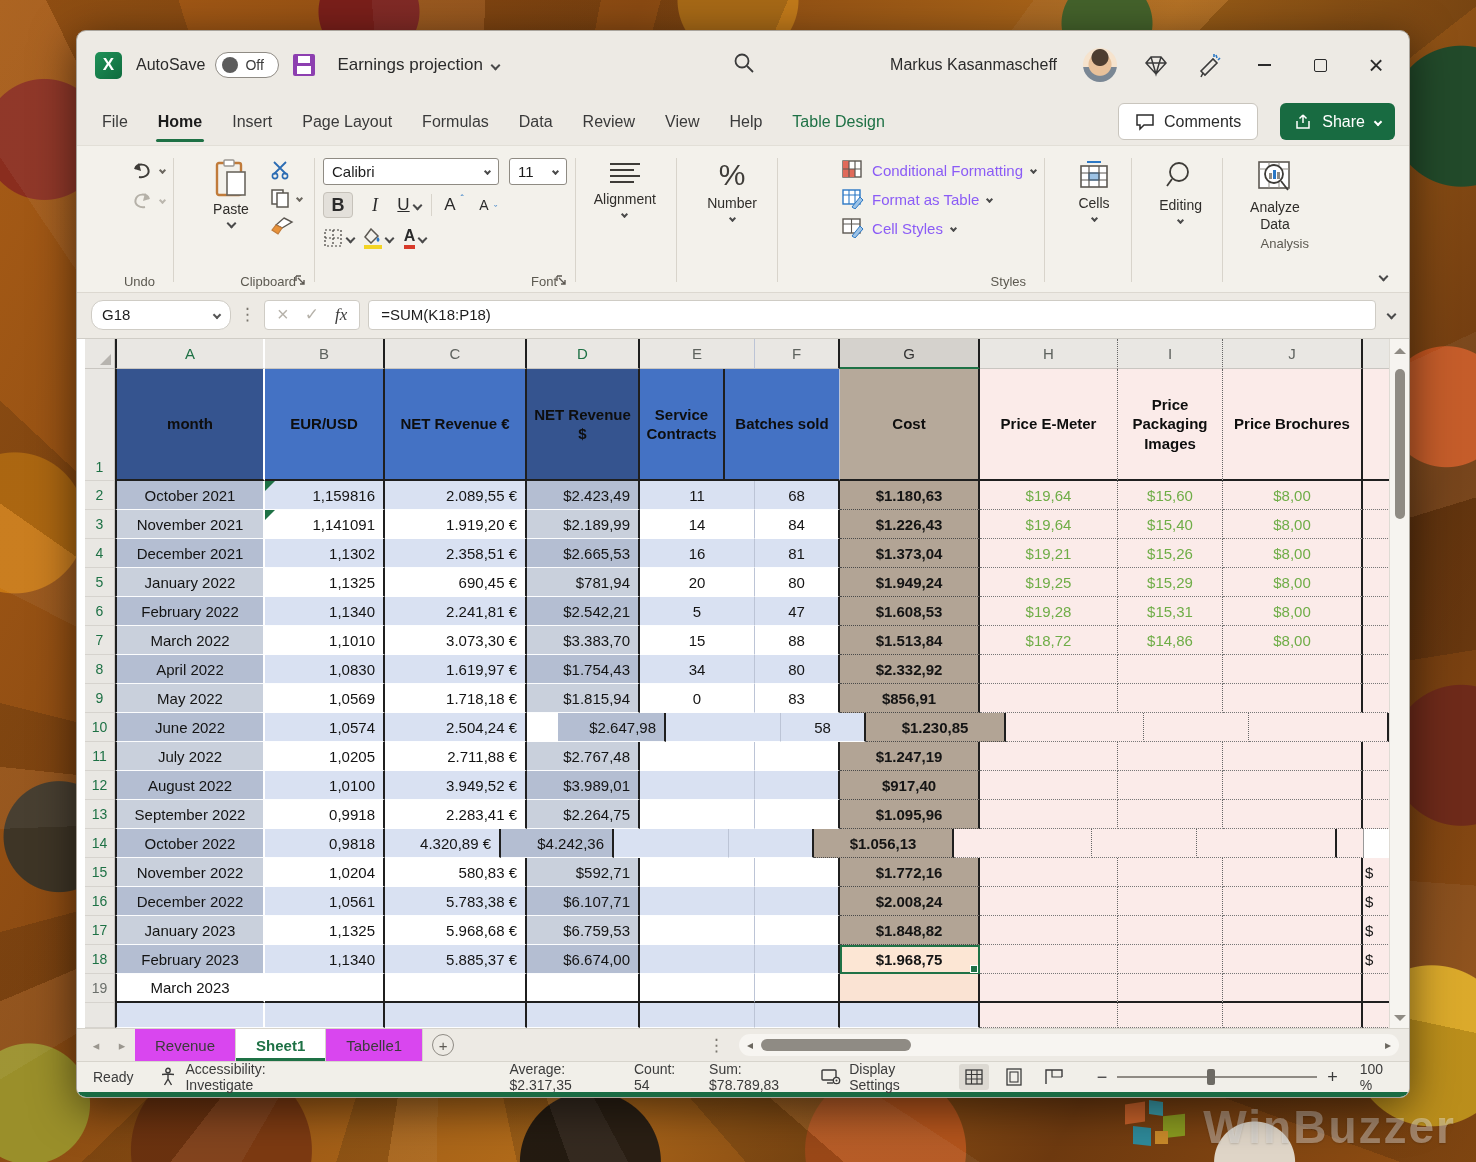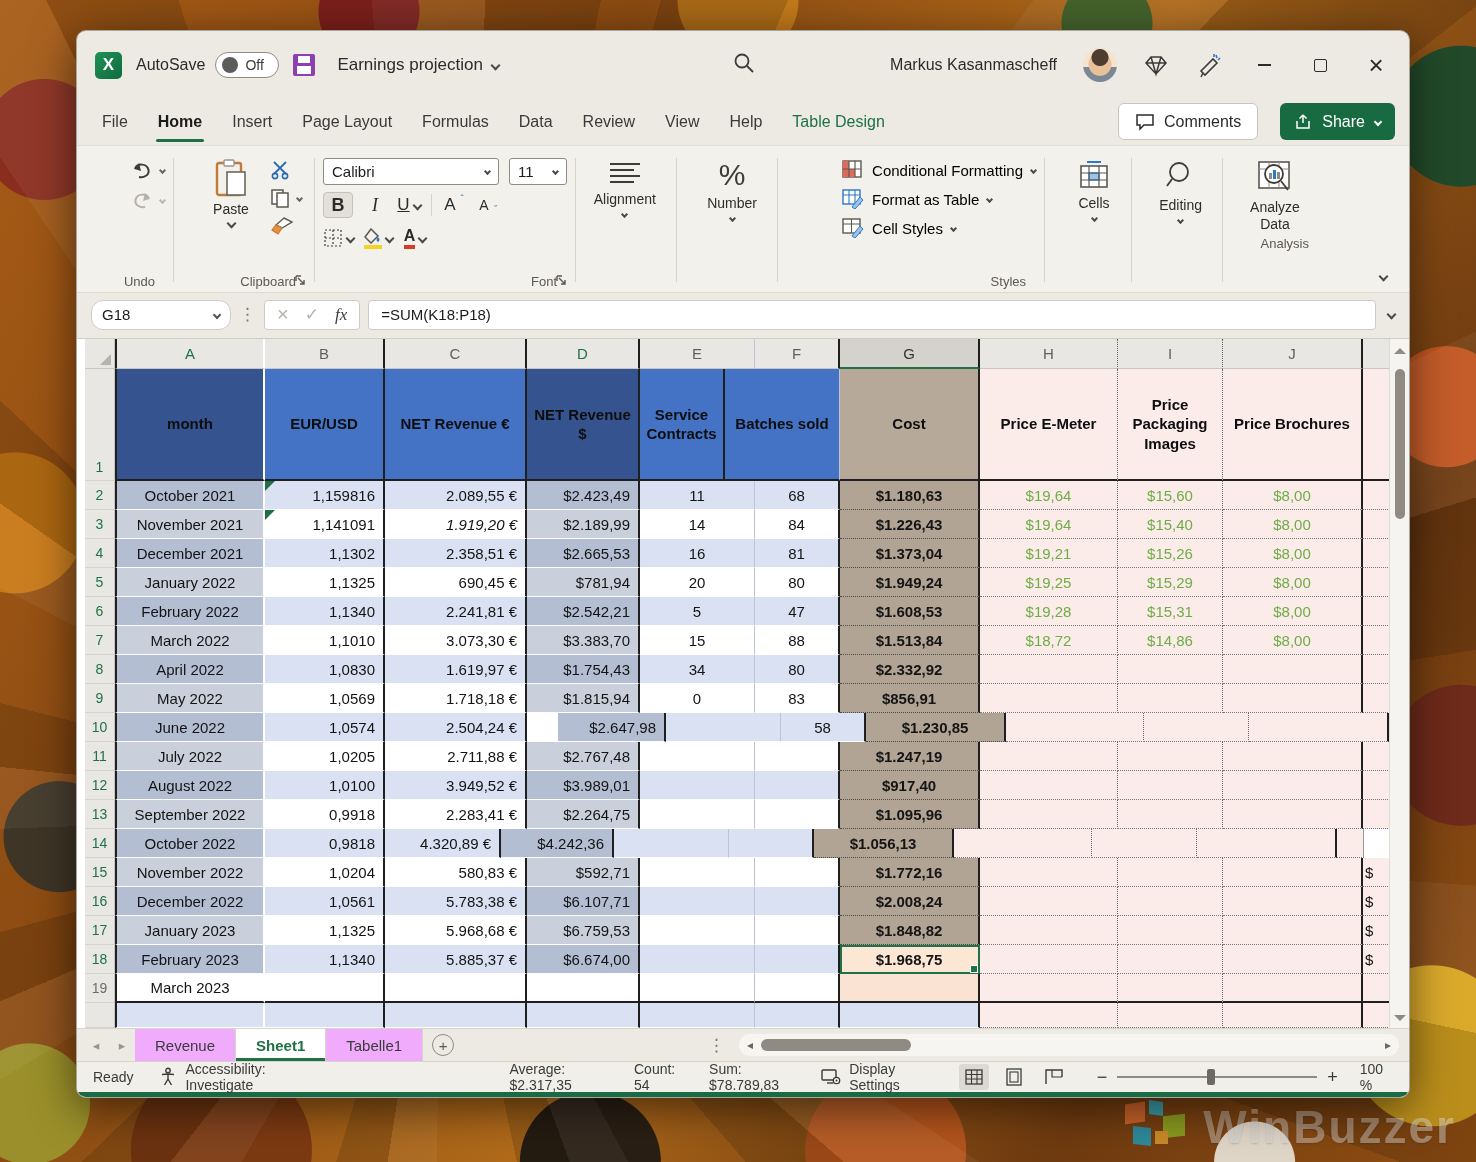--- a/index.html
+++ b/index.html
@@ -101,21 +101,21 @@
   .fbtn.boldbtn{background:#e3e0da;border:1px solid #c6c2ba;border-radius:4px;width:30px;font-weight:700;font-size:18px;}
   .fbtn.italicbtn{font-style:italic;font-family:"Liberation Serif",serif;font-size:18px;}
   .fbtn.underbtn{text-decoration:underline;}
   .sup{font-size:10px;color:#2b78c5;margin-left:1px;transform:translateY(-6px);display:inline-block;}
   .vline{width:1px;height:22px;background:#d8d4cb;}
   .under-red{border-bottom:4px solid #d83b2a;line-height:1;padding-bottom:1px;font-weight:600;}
   .under-yellow{border-bottom:4px solid #f3d425;line-height:1;padding-bottom:1px;}
   .bigbtn{display:flex;flex-direction:column;align-items:center;justify-content:flex-start;gap:5px;padding:6px 12px 0;font-size:14px;color:#2f2d2a;}
   .bigbtn .chev{width:5px;height:5px;}
   .styles-col{display:flex;flex-direction:column;gap:9px;padding-top:6px;}
-  .styles-row{display:flex;align-items:center;gap:8px;font-size:15px;color:#000000;white-space:nowrap;}
+  .styles-row{display:flex;align-items:center;gap:8px;font-size:15px;color:#8b5cf6;white-space:nowrap;}
   .styles-row .chev{width:5px;height:5px;}
   .collapse-chev{position:absolute;right:22px;bottom:12px;}
   .pct-icon{font-size:30px;color:#3e3c38;line-height:1;}
 
   
   .formulabar{height:46px;display:flex;align-items:center;padding:4px 14px 6px;gap:8px;flex:none;border-top:1px solid #dcd8d0;}
   .namebox{width:140px;height:30px;background:#fff;border:1px solid #cfccc5;border-radius:12px;display:flex;align-items:center;padding:0 10px;font-size:15px;color:#1c1c1c;}
   .namebox .chev{margin-left:auto;width:6px;height:6px;border-color:#555;}
   .dots3::before{content:'⋮';font-size:17px;color:#7a766e;}
   .fx-group{height:30px;background:#fff;border:1px solid #cfccc5;border-radius:4px;display:flex;align-items:center;gap:16px;padding:0 12px;}
@@ -179,21 +179,21 @@
   .vs-up::before{content:'';display:block;border:6px solid transparent;border-bottom-color:#8f8b84;margin-top:2px;transform:translateY(-3px);}
   .vs-dn{margin-top:auto;}
   .vs-dn::before{content:'';display:block;border:6px solid transparent;border-top-color:#8f8b84;transform:translateY(3px);}
   .vs-thumb{width:10px;height:150px;background:#8f8b84;border-radius:6px;margin-top:12px;}
 
   
   .sheettabs{height:33px;background:#ecePe4;background-color:#edeae4;display:flex;align-items:stretch;flex:none;border-top:1px solid #d7d4cc;padding-left:6px;}
   .tab-nav{width:26px;display:flex;align-items:center;justify-content:center;color:#9a968e;font-size:13px;}
   .tab-nav.prev::before{content:'◂';}
   .tab-nav.next::before{content:'▸';}
-  .stab{padding:0 20px;display:flex;align-items:center;font-size:15px;color:#3b3b3b;background:#f0abfc;border-right:1px solid #d7d4cc;position:relative;}
+  .stab{padding:0 20px;display:flex;align-items:center;font-size:15px;color:#3b3b3b;background:#d946ef;border-right:1px solid #d7d4cc;position:relative;}
   .stab.active{background:#fff;color:#1e7145;font-weight:700;}
   .stab.active::after{content:'';position:absolute;left:0;right:0;bottom:0;height:3px;background:#1e7145;}
   .newsheet{width:40px;display:flex;align-items:center;justify-content:center;}
   .plus-circle{width:22px;height:22px;border:1px solid #8f8b84;border-radius:50%;display:flex;align-items:center;justify-content:center;color:#5c5852;font-size:15px;line-height:1;}
   .plus-circle::before{content:'+';}
   .tabbar-right{margin-left:auto;display:flex;align-items:center;gap:14px;padding-right:10px;flex:1;justify-content:flex-end;}
   .hscroll{flex:1;max-width:660px;height:22px;background:#f7f5f1;border-radius:12px;display:flex;align-items:center;padding:0 8px;gap:8px;}
   .hs-thumb{width:150px;height:12px;background:#8f8b84;border-radius:7px;}
   .hs-arrow{color:#6b675f;font-size:12px;}
   .hs-arrow.l::before{content:'◂';}
@@ -639,21 +639,21 @@
           <div class="g-cell col-G cost" style="width: 140px;">$1.180,63</div>
           <div class="g-cell col-H pink" style="width: 138px;">$19,64</div>
           <div class="g-cell col-I pink" style="width: 105px;">$15,60</div>
           <div class="g-cell col-J pink" style="width: 140px;">$8,00</div>
           <div class="g-cell col-K pink" style="width: 27px;"></div>
         </div>
         <div class="g-row">
           <div class="g-rowhead selrow" style="width: 30px;">3</div>
           <div class="g-cell col-A sel-light" style="width: 150px;">November 2021</div>
           <div class="g-cell col-B plain ar tri" style="width: 120px;">1,141091</div>
-          <div class="g-cell col-C plain ar" style="width: 142px; font-style: italic;">1.919,20 €</div>
+          <div class="g-cell col-C plain ar" style="width: 142px;">1.919,20 €</div>
           <div class="g-cell col-D sel-light ar" style="width: 113px;">$2.189,99</div>
           <div class="g-cell col-E plain" style="width: 115px;">14</div>
           <div class="g-cell col-F plain" style="width: 85px;">84</div>
           <div class="g-cell col-G cost" style="width: 140px;">$1.226,43</div>
           <div class="g-cell col-H pink" style="width: 138px;">$19,64</div>
           <div class="g-cell col-I pink" style="width: 105px;">$15,40</div>
           <div class="g-cell col-J pink" style="width: 140px;">$8,00</div>
           <div class="g-cell col-K pink" style="width: 27px;"></div>
         </div>
         <div class="g-row">

